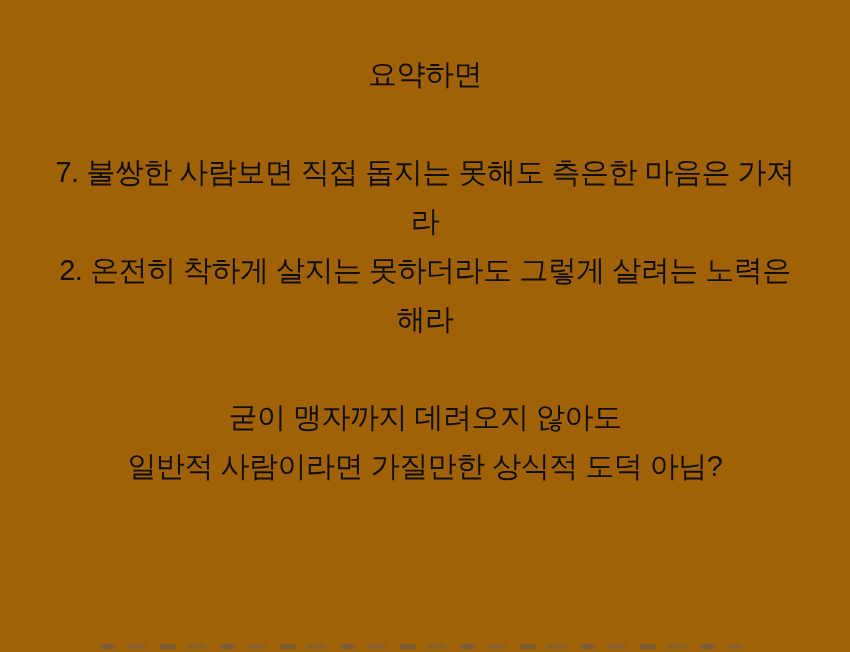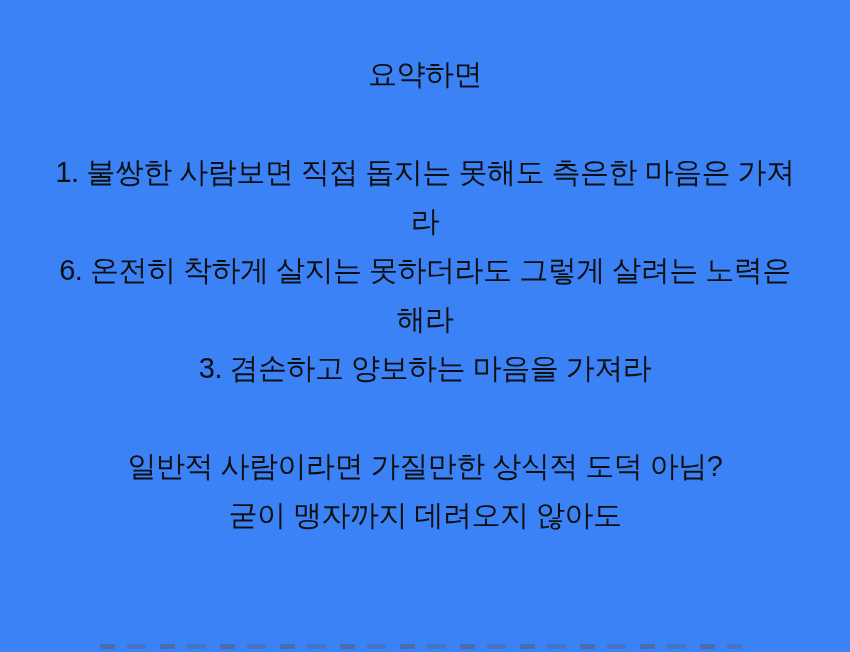--- a/index.html
+++ b/index.html
@@ -1,21 +1,21 @@
 <!DOCTYPE html>
 <html><head>
 <meta charset="utf-8">
 <style>
   html, body { margin: 0; padding: 0; background: #ffffff; }
   .page {
     position: relative;
     width: 850px;
     height: 652px;
     box-sizing: border-box;
-    background: #3b82f6;
+    background: #a16207;
     overflow: hidden;
     font-family: "Liberation Sans", "DejaVu Sans", sans-serif;
     color: #0f0f0f;
     text-align: center;
     padding-top: 50px;
   }
   .line {
     height: 49px;
     line-height: 49px;
     font-size: 29px;
@@ -42,30 +42,29 @@
 </style>
 </head>
 <body>
 
 <div class="page">
 
   <div class="line title-line">요약하면</div>
 
   <div class="spacer"></div>
 
-  <div class="line">1. 불쌍한 사람보면 직접 돕지는 못해도 측은한 마음은 가져</div>
+  <div class="line">7. 불쌍한 사람보면 직접 돕지는 못해도 측은한 마음은 가져</div>
   <div class="line">라</div>
 
-  <div class="line">6. 온전히 착하게 살지는 못하더라도 그렇게 살려는 노력은</div>
+  <div class="line">2. 온전히 착하게 살지는 못하더라도 그렇게 살려는 노력은</div>
   <div class="line">해라</div>
 
-  <div class="line">3. 겸손하고 양보하는 마음을 가져라</div>
 
 
 
   <div class="spacer"></div>
 
+  <div class="line">굳이 맹자까지 데려오지 않아도</div>
   <div class="line">일반적 사람이라면 가질만한 상식적 도덕 아님?</div>
-  <div class="line">굳이 맹자까지 데려오지 않아도</div>
 
   <div class="cutoff-sliver"></div>
 
 </div>
 
 </body></html>

